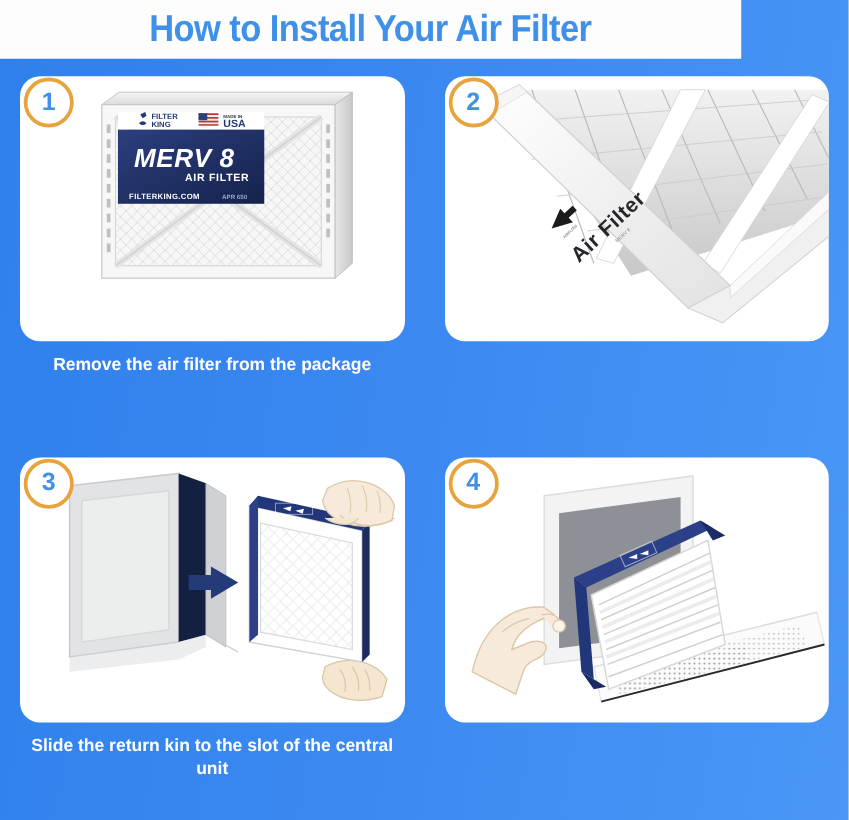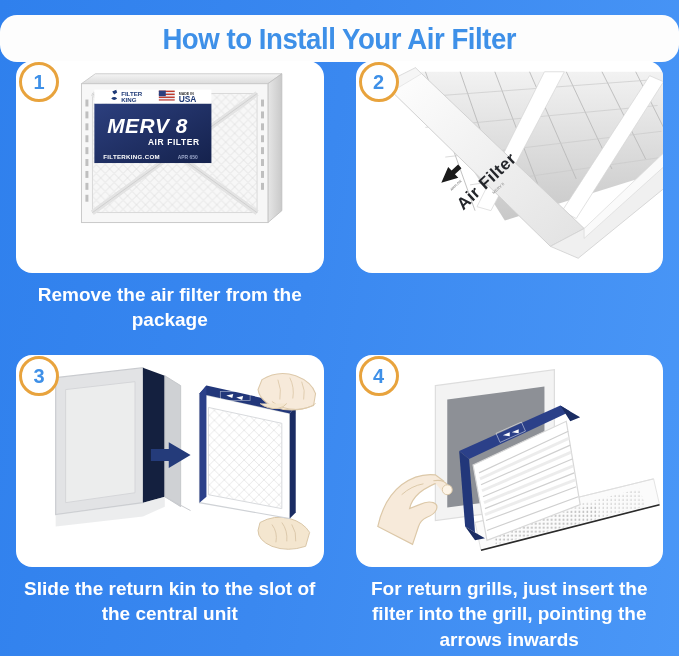--- a/index.html
+++ b/index.html
@@ -7,22 +7,22 @@
     width:679px;height:656px;overflow:hidden;
     font-family:"Liberation Sans","DejaVu Sans",sans-serif;
     background:#ffffff;
   }
   .poster{
     position:relative;width:679px;height:656px;
     background:linear-gradient(100deg,#2f80ed 0%,#3a88f0 45%,#4a97f7 100%);
   }
   
   .title-bar{
-    position:absolute;left:0;top:15px;width:679px;height:47px;
-    background:#fdfdfd;display:flex;align-items:center;justify-content:center;border-radius:17px;
+    position:absolute;left:0;top:0;width:593px;height:47px;
+    background:#fdfdfd;display:flex;align-items:center;justify-content:center;
   }
   .title-text{
     color:#3e90e8;font-size:30px;font-weight:bold;letter-spacing:-0.5px;
     transform:scaleX(0.92);transform-origin:center;white-space:nowrap;
   }
   
   .grid{
     position:absolute;left:0;top:47px;width:679px;height:609px;
     display:grid;grid-template-columns:1fr 1fr;grid-template-rows:1fr 1fr;
   }
@@ -31,21 +31,21 @@
     position:relative;background:#ffffff;border-radius:16px;
     height:212px;overflow:hidden;
   }
   .badge{
     position:absolute;left:3px;top:1px;width:40px;height:40px;border-radius:50%;
     background:#ffffff;border:3px solid #e8a33d;box-sizing:border-box;
     display:flex;align-items:center;justify-content:center;
     color:#3e90e8;font-size:20px;font-weight:bold;z-index:6;
   }
   .caption{
-    margin-top:9px;color:#ffffff;font-size:19px;font-weight:bold;
+    margin-top:9px;color:#ffffff;font-size:14px;font-weight:bold;
     text-align:center;line-height:1.33;padding:0 6px;
   }
   .art{position:absolute;inset:0;}
   svg{display:block;}
 </style>
 </head>
 <body>
 
 <div class="poster">
 
@@ -323,17 +323,16 @@
             <rect x="142" y="72" width="28" height="10" fill="none" stroke="#ffffff" stroke-width="0.8" opacity="0.55" transform="rotate(-24 156 77)"></rect>
 
             <path d="M22 172 q6 -28 24 -42 q16 -12 34 -10 l8 6 q-14 4 -24 12 q-8 7 -10 16 l10 -4 q8 -4 14 -2
                      q5 2 3 7 q-2 5 -10 8 q-6 3 -8 9 l-6 18 z" fill="#f7eada" stroke="#dcc8a8" stroke-width="1.2"></path>
             <path d="M78 126 q10 -2 14 4 q3 5 -4 8" fill="#f7eada" stroke="#dcc8a8" stroke-width="1.1"></path>
             <circle cx="92" cy="135" r="5" fill="#fdf4e7" stroke="#dcc8a8" stroke-width="1"></circle>
             <path d="M46 140 q10 -9 22 -11" fill="none" stroke="#dcc8a8" stroke-width="1"></path>
           </svg>
         </div>
       </div>
-      <div class="caption">For return grills, just insert the filter into the grill, pointing the arrows inwards</div>
     </div>
 
   </div>
 </div>
 
 </body></html>

